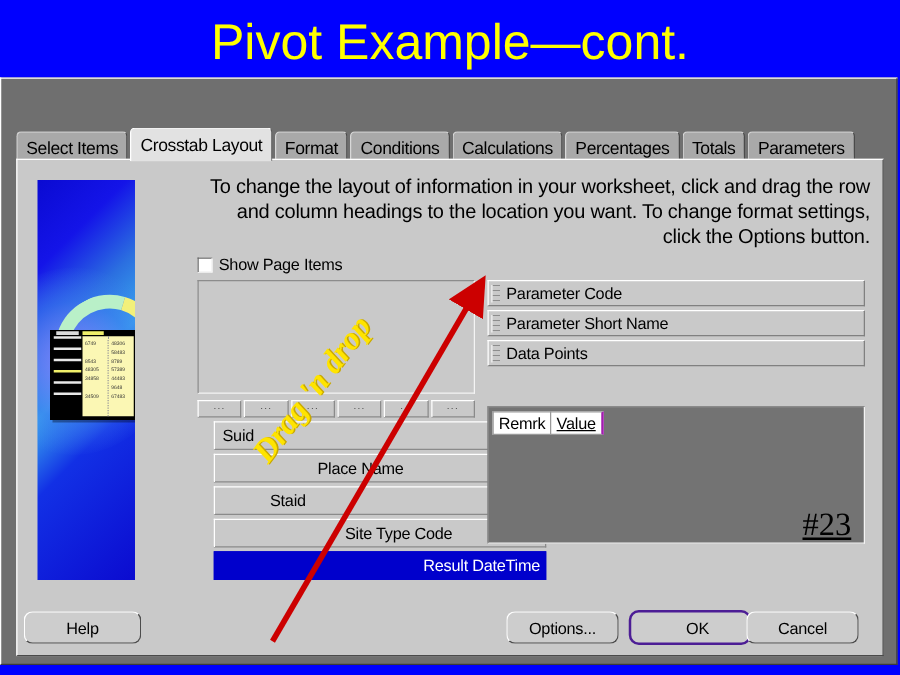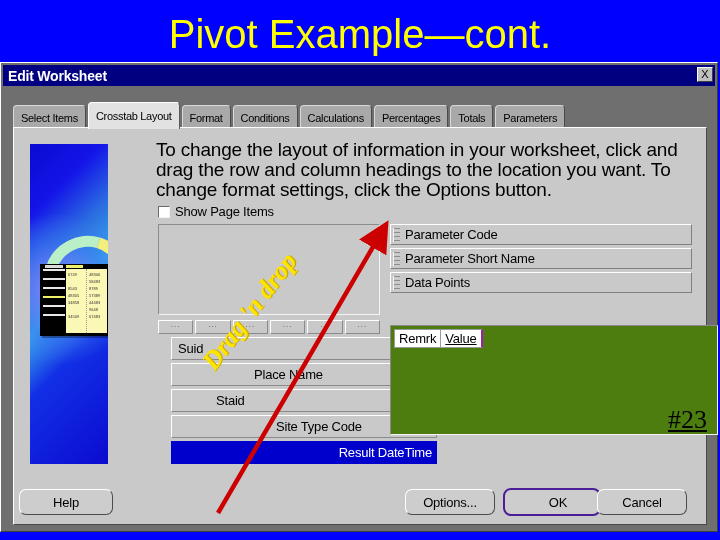--- a/index.html
+++ b/index.html
@@ -81,21 +81,21 @@
     height: 24px;
     background: #a9a9a9;
     border: 1px solid #d8d8d8;
     border-bottom: none;
     border-right-color: #4a4a4a;
     border-radius: 4px 4px 0 0;
     box-sizing: border-box;
     padding: 0 7px;
     display: flex;
     align-items: center;
-    font-size: 11px;
+    font-size: 14px;
     color: #000;
     white-space: nowrap;
     margin-right: 2px;
     letter-spacing: -0.3px;
     cursor: pointer;
   }
   .tab.active {
     background: #e2e2e2;
     height: 27px;
     border-color: #ffffff;
@@ -190,24 +190,25 @@
     left: 5px; top: 1px;
     width: 18px; height: 3px;
     background: #dcdcdc;
   }
 
   
   .instructions {
     position: absolute;
     left: 142px; top: 12px;
     width: 540px;
-    font-size: 19px;
+    font-size: 16px;
     line-height: 20px;
     color: #000;
     letter-spacing: -0.2px;
+    text-align: right;
   }
 
   
   .showpage {
     position: absolute;
     left: 144px; top: 76px;
     display: flex;
     align-items: center;
     font-size: 13px;
     color: #000;
@@ -328,22 +329,22 @@
     color: #ffffff;
     border-color: #0000cc;
     justify-content: flex-end;
     padding-right: 4px;
   }
 
   
   .data-pane {
     position: absolute;
     left: 232px; top: 101px;
-    width: 328px; height: 110px;
-    background: #4d7c0f;
+    width: 302px; height: 110px;
+    background: #737373;
     border: 1px solid #8a8a8a;
     border-right-color: #f4f4f4;
     border-bottom-color: #f4f4f4;
     box-sizing: border-box;
   }
   .data-pane .hdr-row {
     display: flex;
     margin: 3px 0 0 3px;
   }
   .data-pane .hdr-cell {
@@ -429,24 +430,20 @@
 </style>
 </head>
 <body>
 
 <div id="root">
 
   <div class="slide-title">Pivot Example—cont.</div>
 
   <div class="dialog">
 
-    <div class="titlebar">
-      <span class="titlebar-text">Edit Worksheet</span>
-      <div class="close-btn">X</div>
-    </div>
 
     <div class="tabstrip">
       <div class="tab">Select Items</div>
       <div class="tab active">Crosstab Layout</div>
       <div class="tab">Format</div>
       <div class="tab">Conditions</div>
       <div class="tab">Calculations</div>
       <div class="tab">Percentages</div>
       <div class="tab">Totals</div>
       <div class="tab">Parameters</div>

